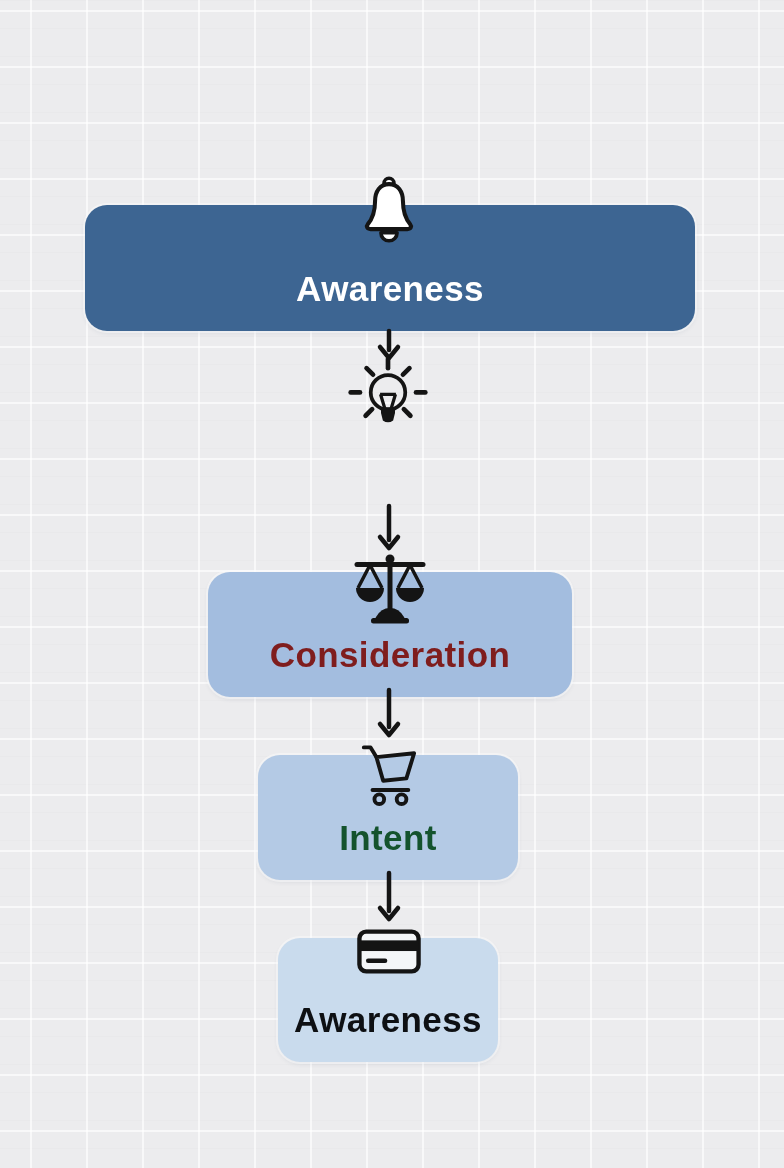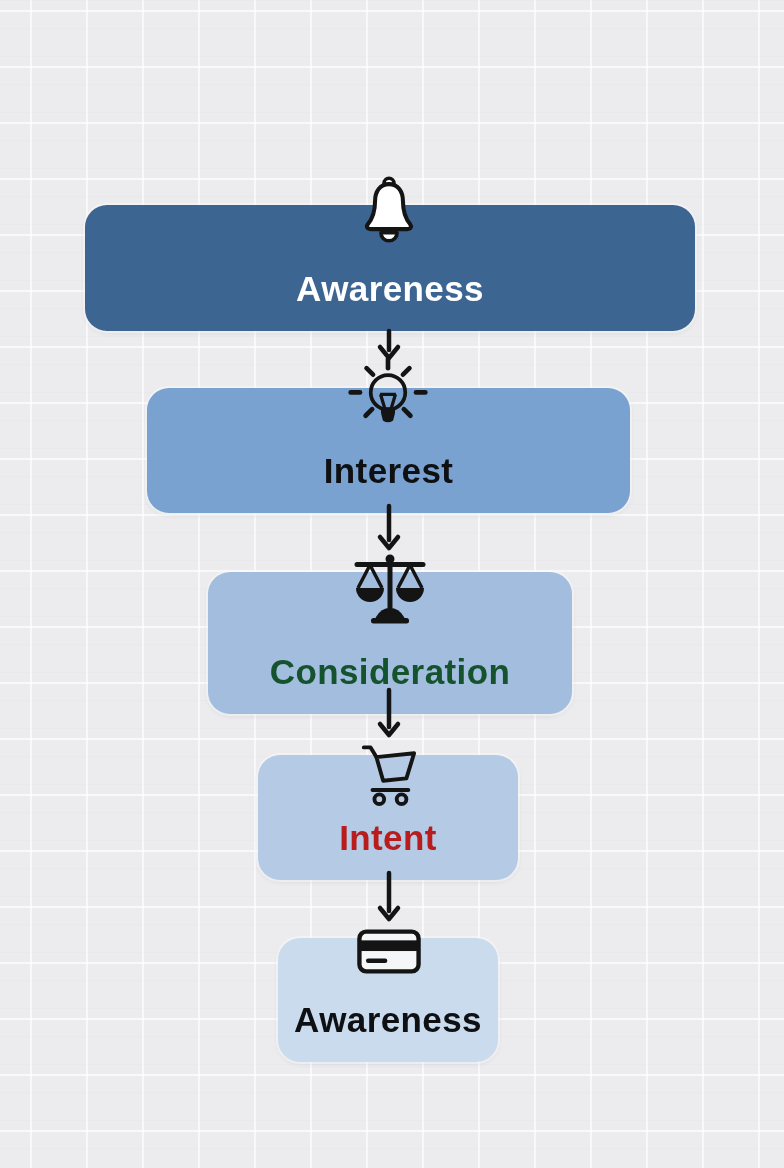--- a/index.html
+++ b/index.html
@@ -53,29 +53,26 @@
 </style>
 </head>
 <body>
 
 <div class="canvas" style="background-color: rgb(236, 236, 238); padding-left: 16px;">
 
   <div class="stage" style="left: 85px; top: 205px; width: 610px; height: 126px; background: rgb(61, 101, 146); color: rgb(255, 255, 255);">
     <div class="stage-label">Awareness</div>
   </div>
 
-  <div class="stage" style="left: 147px; top: 388px; width: 483px; height: 125px; background: rgb(122, 162, 208); color: rgb(14, 16, 19);">
-    <div class="stage-label">Interest</div>
-  </div>
 
-  <div class="stage" style="left: 208px; top: 572px; width: 364px; height: 142px; background: rgb(163, 189, 223); color: #14532d;">
+  <div class="stage" style="left: 208px; top: 572px; width: 364px; height: 125px; background: rgb(163, 189, 223); color: #7f1d1d;">
     <div class="stage-label">Consideration</div>
   </div>
 
-  <div class="stage" style="left: 258px; top: 755px; width: 260px; height: 125px; background: rgb(180, 202, 229); color: #b91c1c;">
+  <div class="stage" style="left: 258px; top: 755px; width: 260px; height: 125px; background: rgb(180, 202, 229); color: #14532d;">
     <div class="stage-label">Intent</div>
   </div>
 
   <div class="stage" style="left: 278px; top: 938px; width: 220px; height: 124px; background: rgb(201, 219, 237); color: rgb(14, 16, 19);">
     <div class="stage-label">Awareness</div>
   </div>
 
   <svg class="arrow" style="left: 375px; top: 331px; color: rgb(20, 20, 20);" width="28" height="30" viewBox="0 0 28 30">
     <line x1="14" y1="0" x2="14" y2="19"></line>
     <path d="M5 16 L14 27 L23 16"></path>

